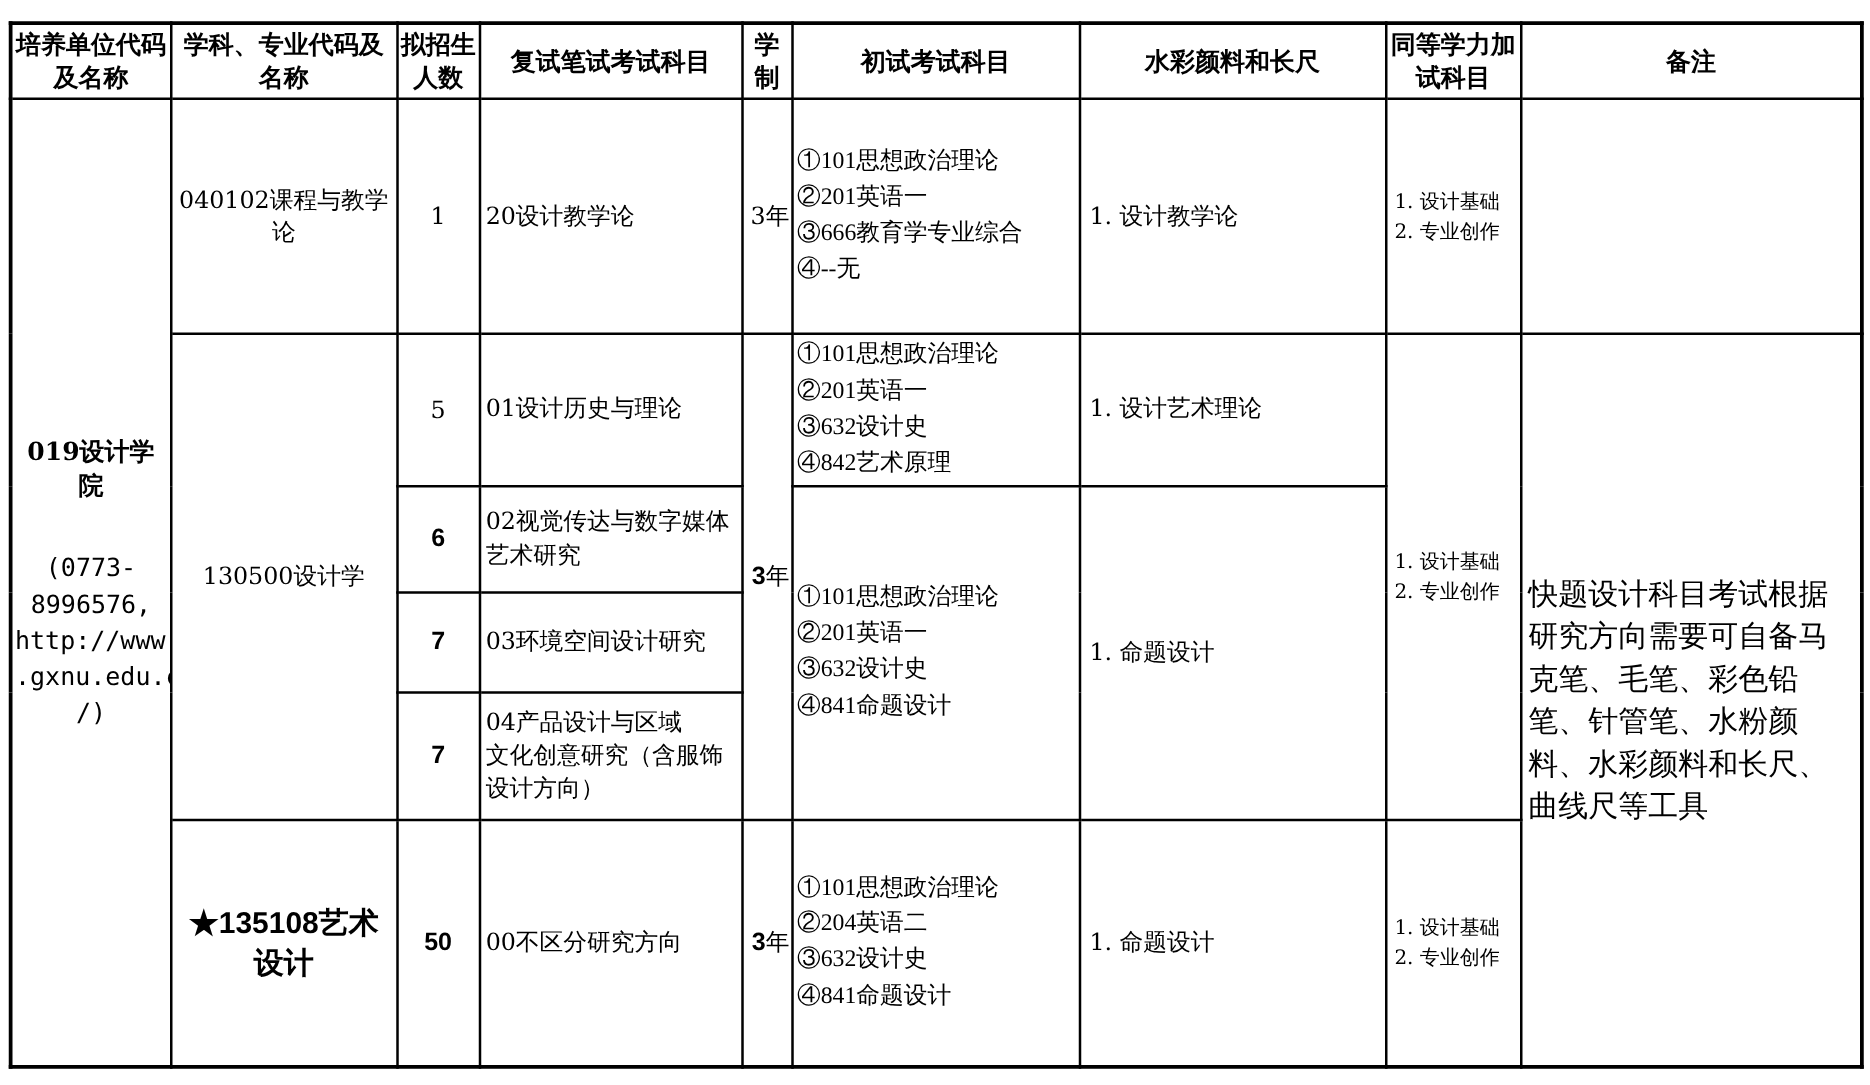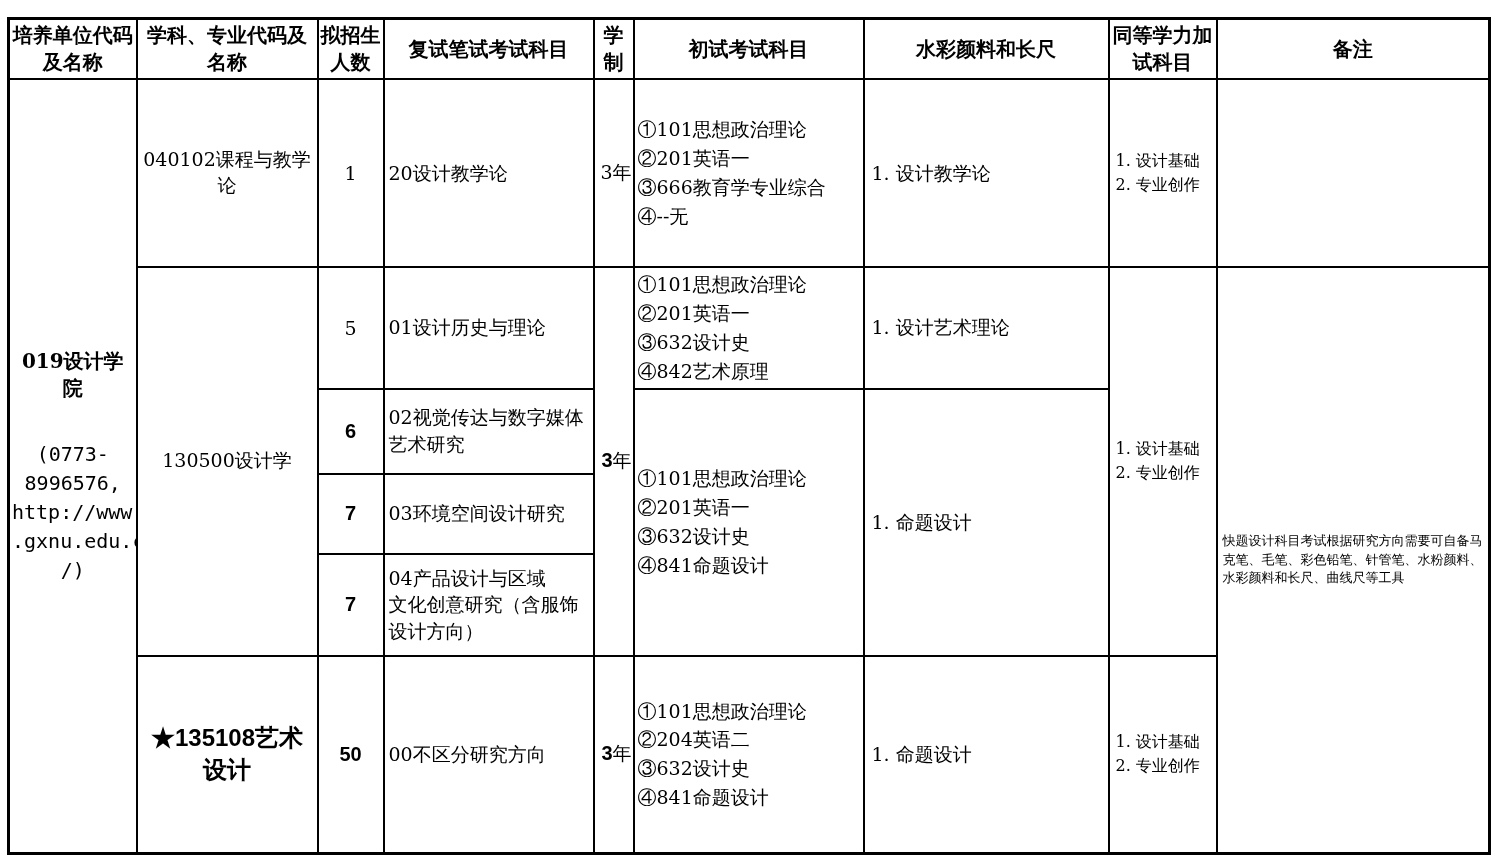--- a/index.html
+++ b/index.html
@@ -28,24 +28,24 @@
   tr.r-b3{height:80px;}
   tr.r-b4{height:102px;}
   tr.r-c{height:198px;}
   .major{font-size:19px;text-align:center;padding:18px 1px;}
   .major-bold{font-family:"Liberation Sans",sans-serif;font-weight:bold;font-size:24px;text-align:center;}
   .quota{font-size:19px;text-align:center;}
   .quota-bold{font-family:"Liberation Sans",sans-serif;font-weight:bold;font-size:20px;text-align:center;}
   .dir{font-size:19px;line-height:1.4;white-space:pre-line;padding:2px 4px;border-radius:29px;}
   .dur{font-size:19px;text-align:right;padding:2px 1px;}
   .num-bold{font-family:"Liberation Sans",sans-serif;font-weight:bold;font-size:20px;}
-  .exam{font-size:19px;line-height:1.52;white-space:pre-line;padding:2px 2px 2px 3px;}
+  .exam{font-size:19px;line-height:1.52;white-space:pre-line;padding:2px 2px 2px 3px;font-family:Liberation Serif, serif;}
   .retest{font-size:19px;line-height:1.4;white-space:pre-line;padding:2px 4px 2px 7px;margin-top:20px;}
   .addl{font-size:16px;line-height:1.5;white-space:pre-line;padding:2px 2px 2px 6px;}
-  .remarks{font-size:13px;line-height:1.42;padding:2px 5px;}
+  .remarks{font-size:24px;line-height:1.42;padding:2px 5px;}
   .unit-cell{text-align:center;padding:0 2px;margin-left:20px;}
   .unit-name{font-weight:bold;font-size:20px;margin-bottom:38px;}
   .unit-contact{
     font-size:20px;line-height:1.45;white-space:pre-line;
     font-family:"DejaVu Sans Mono","Liberation Mono",monospace;
   }
 </style>
 </head>
 <body>
 

